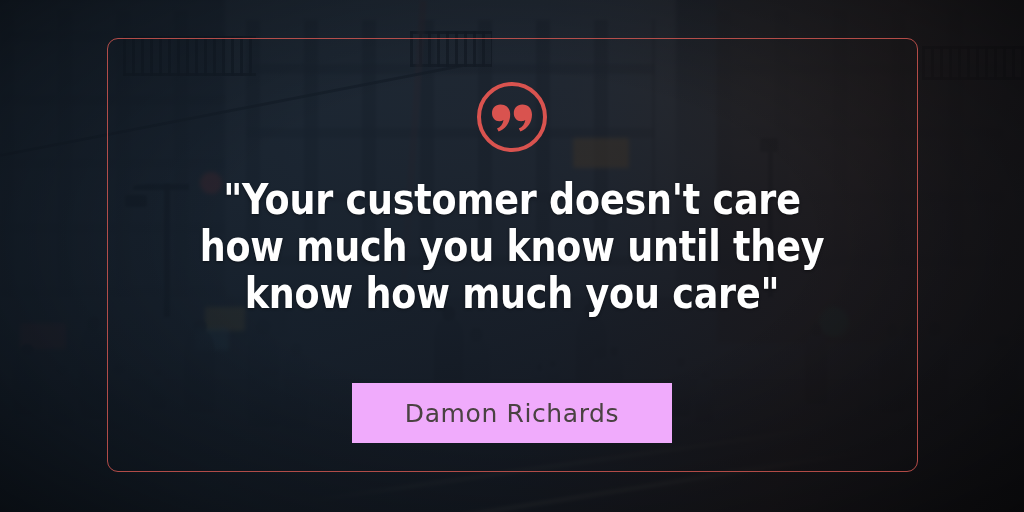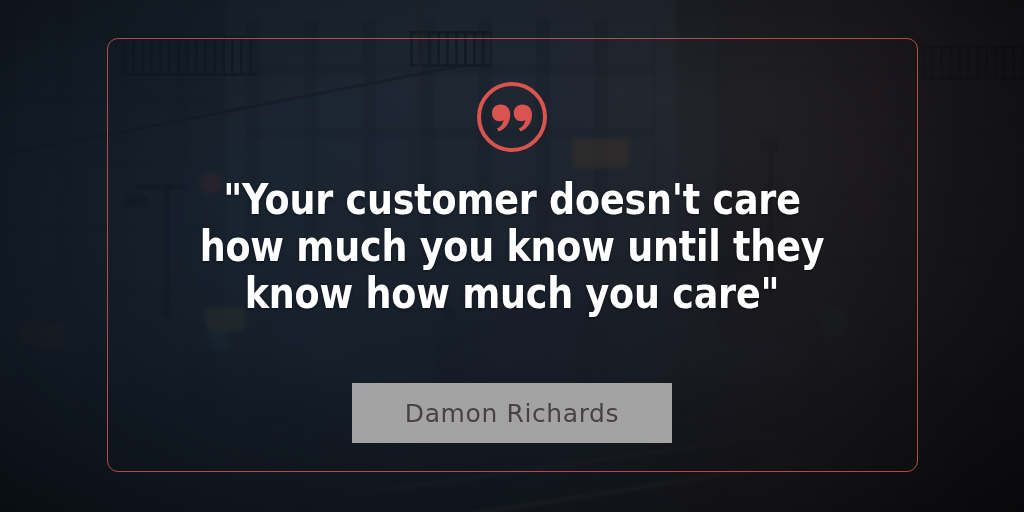--- a/index.html
+++ b/index.html
@@ -293,21 +293,21 @@
     transform-origin: center top;
   }
   .quote-text .ln { display: block; white-space: nowrap; }
 
   .attribution {
     position: absolute;
     left: 352px;
     top: 383px;
     width: 320px;
     height: 60px;
-    background: #a3a3a3;
+    background: #f0abfc;
     display: flex;
     align-items: center;
     justify-content: center;
   }
   .attribution .name {
     color: #4a4242;
     font-family: "DejaVu Sans", "Liberation Sans", sans-serif;
     font-weight: 400;
     font-size: 25px;
     letter-spacing: 0.6px;

